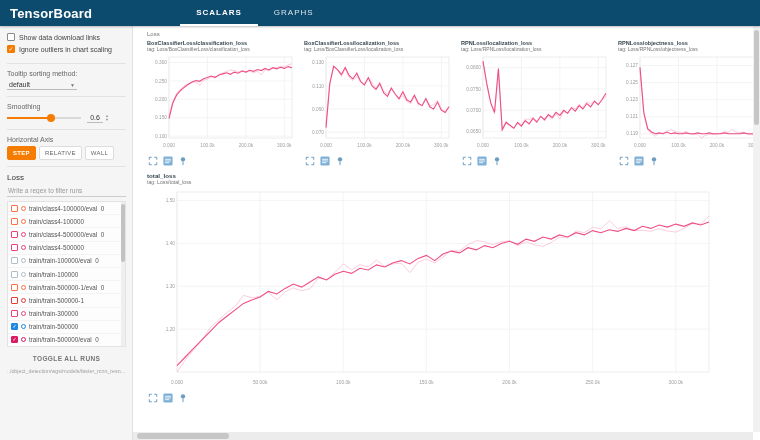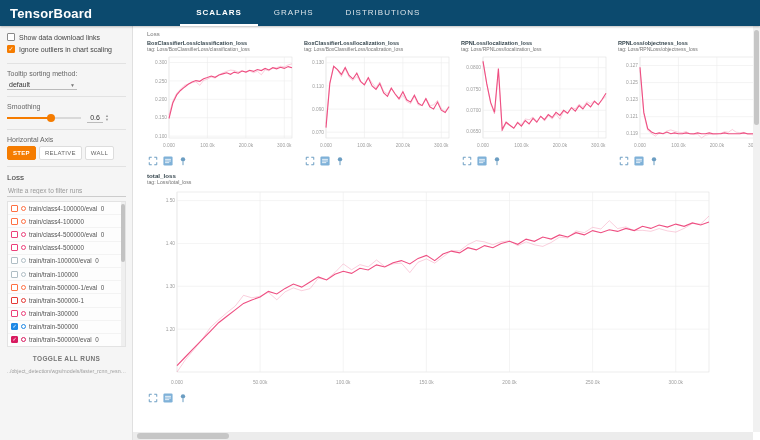--- a/index.html
+++ b/index.html
@@ -68,21 +68,20 @@
 </head>
 <body>
 
 <div class="app">
 
   <div class="header">
     <div class="logo">TensorBoard</div>
     <div class="tabs">
       <div class="tab active">SCALARS</div>
       <div class="tab">GRAPHS</div>
-      <div class="tab">DISTRIBUTIONS</div>
     </div>
   </div>
 
   <div class="sidebar">
     <div class="sec">
       <div class="cb-row">
         <span class="cb"></span>
         <span>Show data download links</span>
       </div>
       <div class="cb-row">

